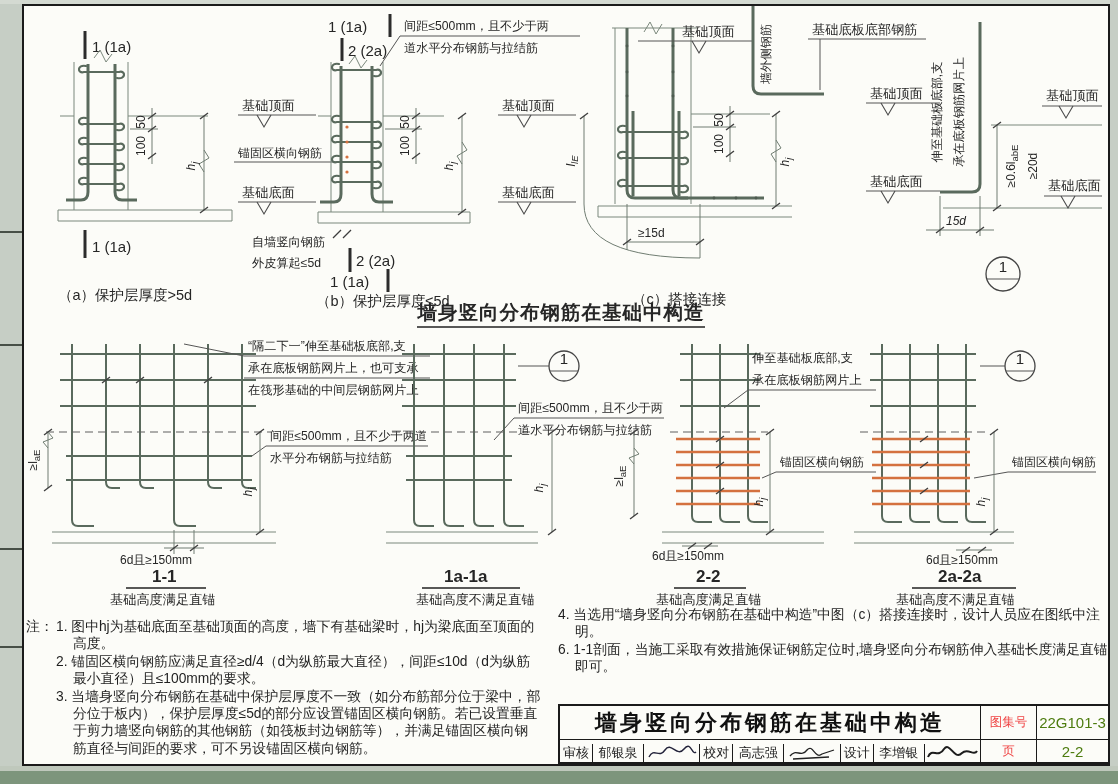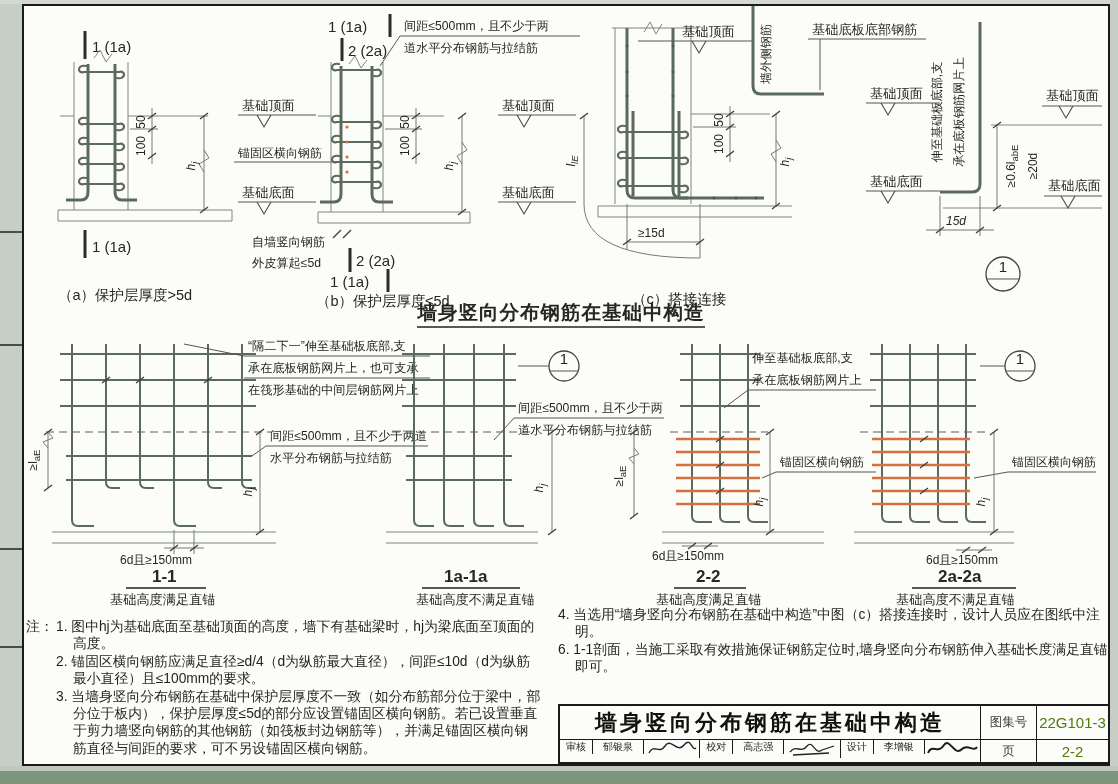--- a/index.html
+++ b/index.html
@@ -43,31 +43,31 @@
   .notes-left{left:2px;top:612px;width:516px;}
   .notes-right{left:534px;top:600px;width:550px;}
   .nhead{width:30px;flex:none;}
   .nbody{flex:1;}
   .note{padding-left:17px;text-indent:-17px;}
   .tblock{position:absolute;left:534px;top:698px;width:552px;height:60px;
           border:2px solid #1b1b1b;display:flex;box-sizing:border-box;background:#fcfcf8;}
   .tb-left{width:420px;display:flex;flex-direction:column;border-right:1px solid #1b1b1b;}
   .tb-title{height:33px;border-bottom:1px solid #1b1b1b;display:flex;align-items:center;
             justify-content:center;font-size:22px;font-weight:bold;letter-spacing:3px;color:#111;}
-  .tb-crew{flex:1;display:flex;align-items:flex-start;font-size:10px;color:#222;}
+  .tb-crew{flex:1;display:flex;align-items:flex-end;font-size:13px;color:#222;}
   .tb-crew>div{display:flex;align-items:center;justify-content:center;border-right:1px solid #1b1b1b;overflow:hidden;}
   .tb-crew>div:last-child{border-right:none;}
   .cw-lab{width:32px;flex:none;}
   .cw-name{width:50px;flex:none;}
   .cw-sig{flex:1;}
   .tb-right{flex:1;display:flex;flex-direction:column;}
   .tb-r-row{display:flex;flex:1;}
   .tb-r-row.r1{height:33px;flex:none;border-bottom:1px solid #1b1b1b;}
   .tb-lab{width:55px;border-right:1px solid #1b1b1b;display:flex;align-items:center;
-          justify-content:center;font-size:12.5px;color:#404040;}
+          justify-content:center;font-size:12.5px;color:#ef4444;}
   .tb-val{flex:1;display:flex;align-items:center;justify-content:center;font-size:15px;color:#4d7c0f;}
 </style>
 </head>
 <body>
 
 <div class="edge-left"></div>
 <div class="edge-top"></div>
 <div class="edge-right"></div>
 <div class="edge-bottom2"></div>
 <div class="edge-bottom"></div>

